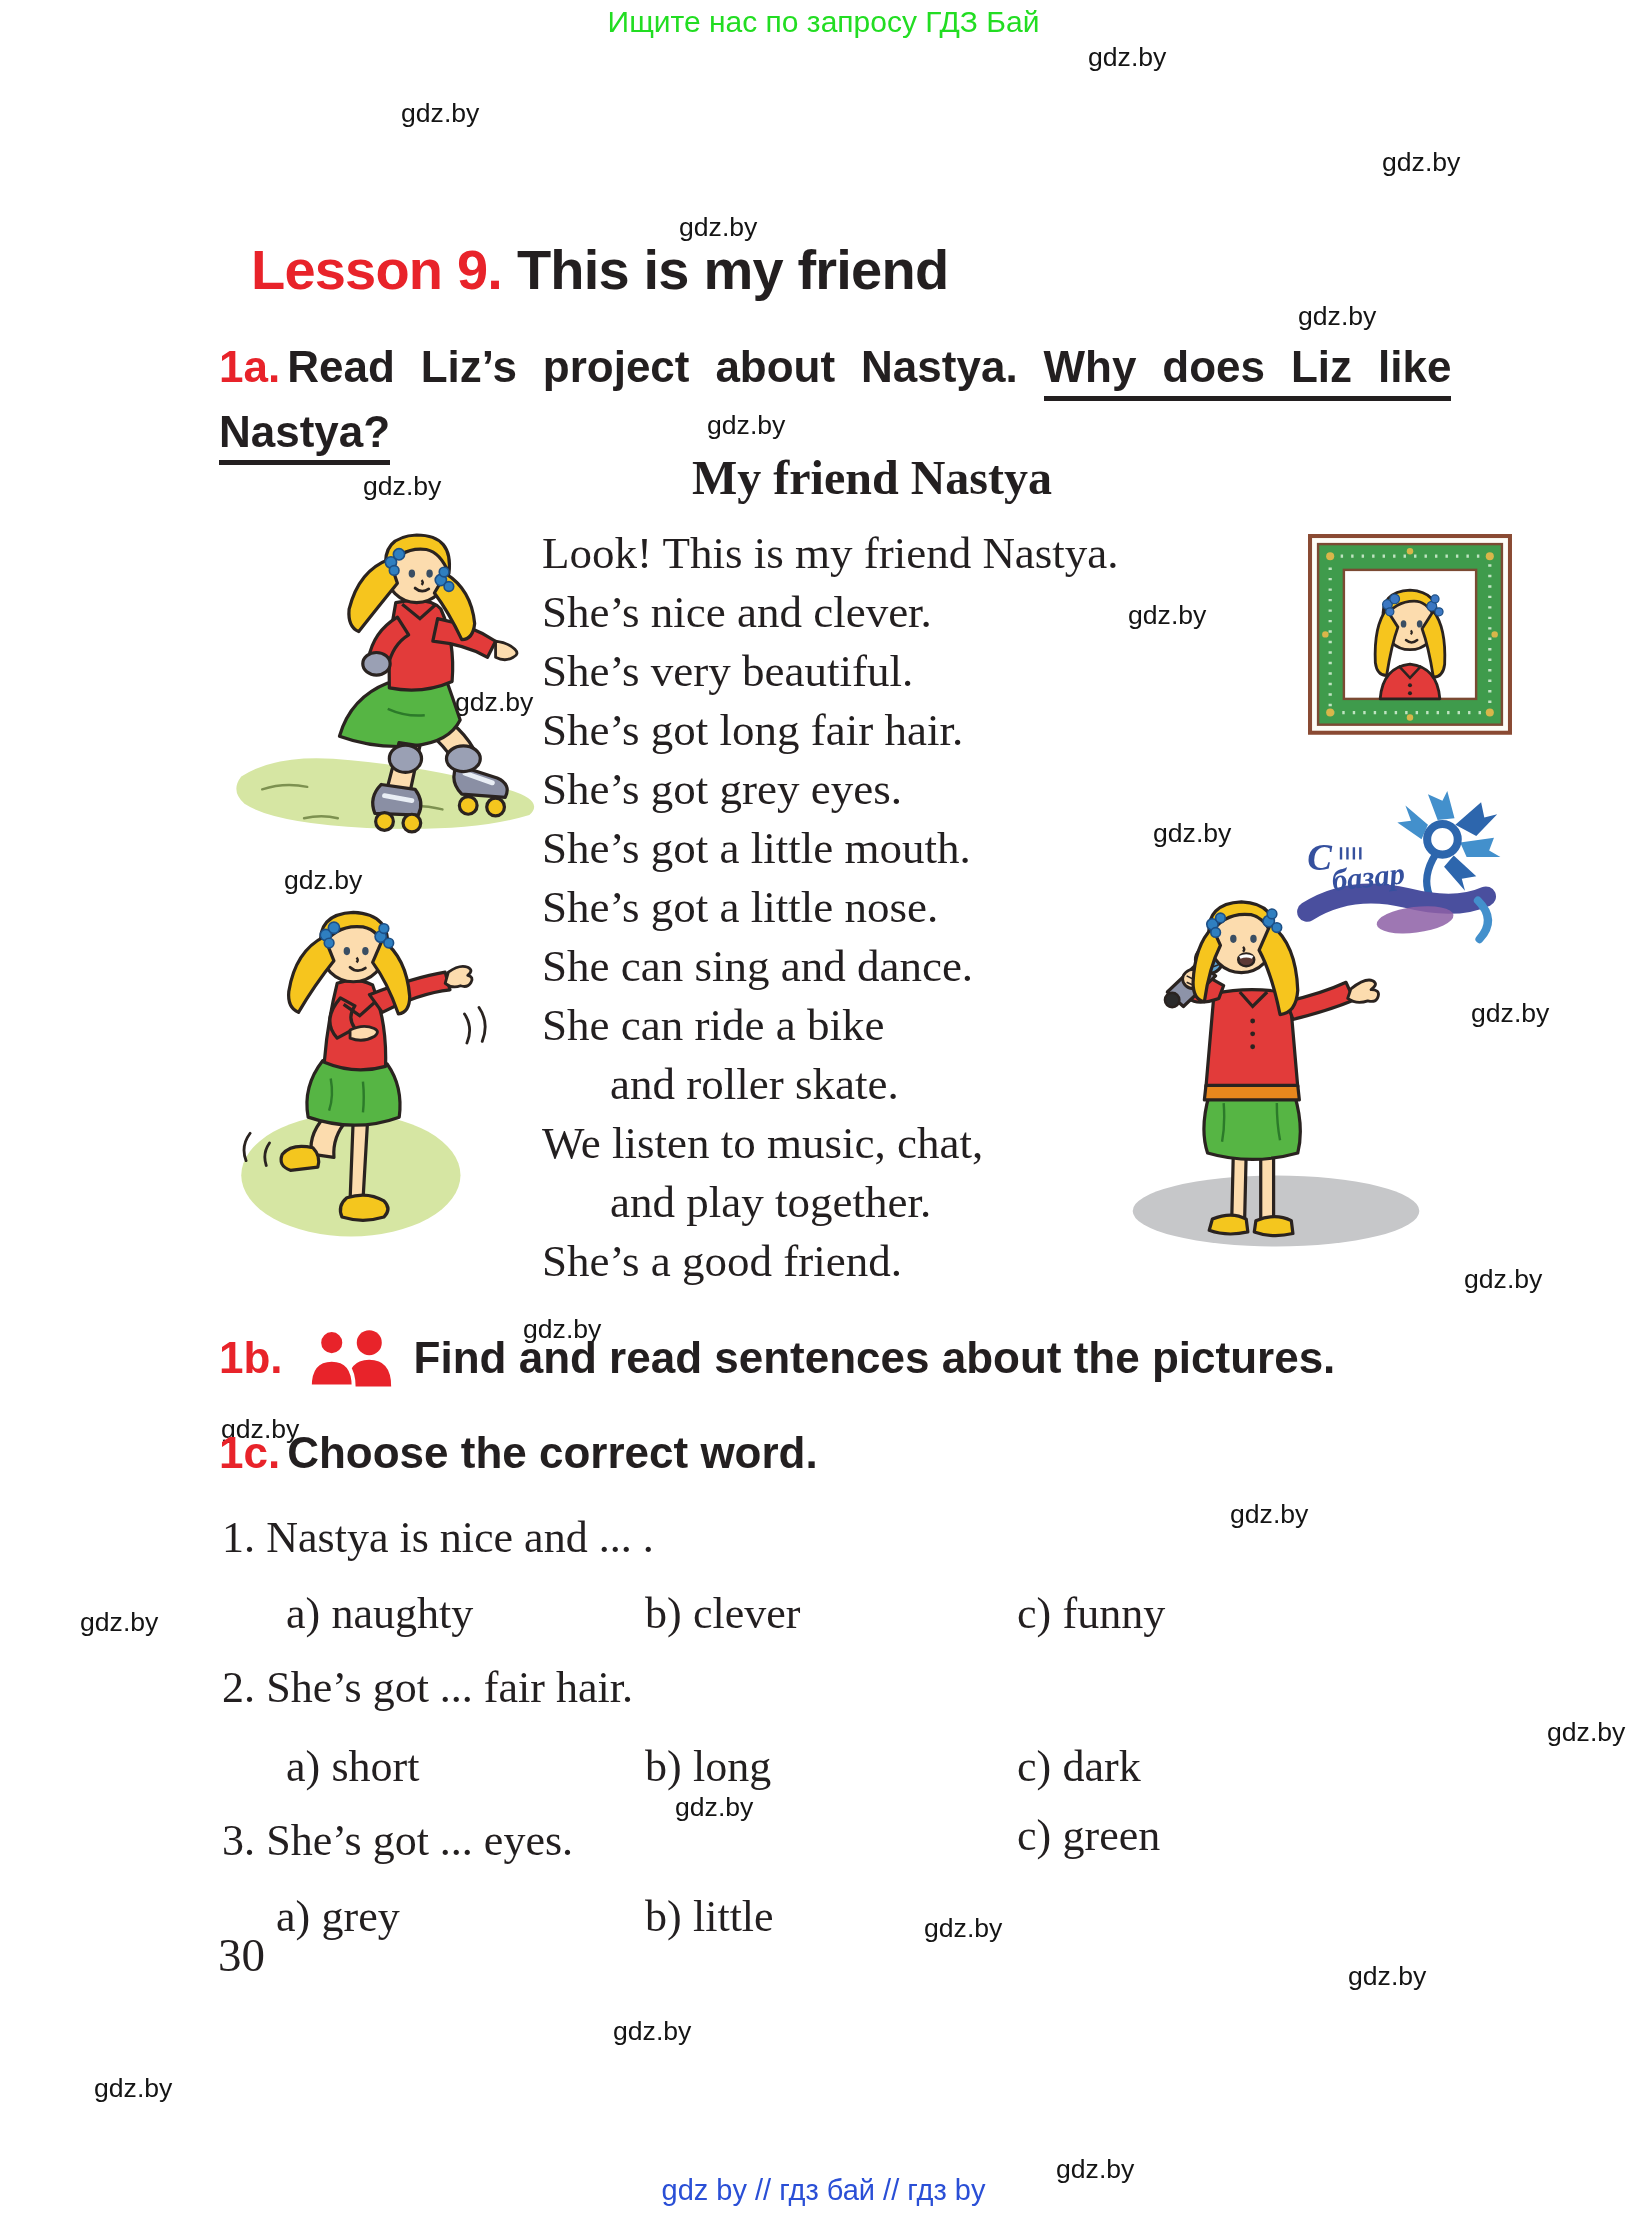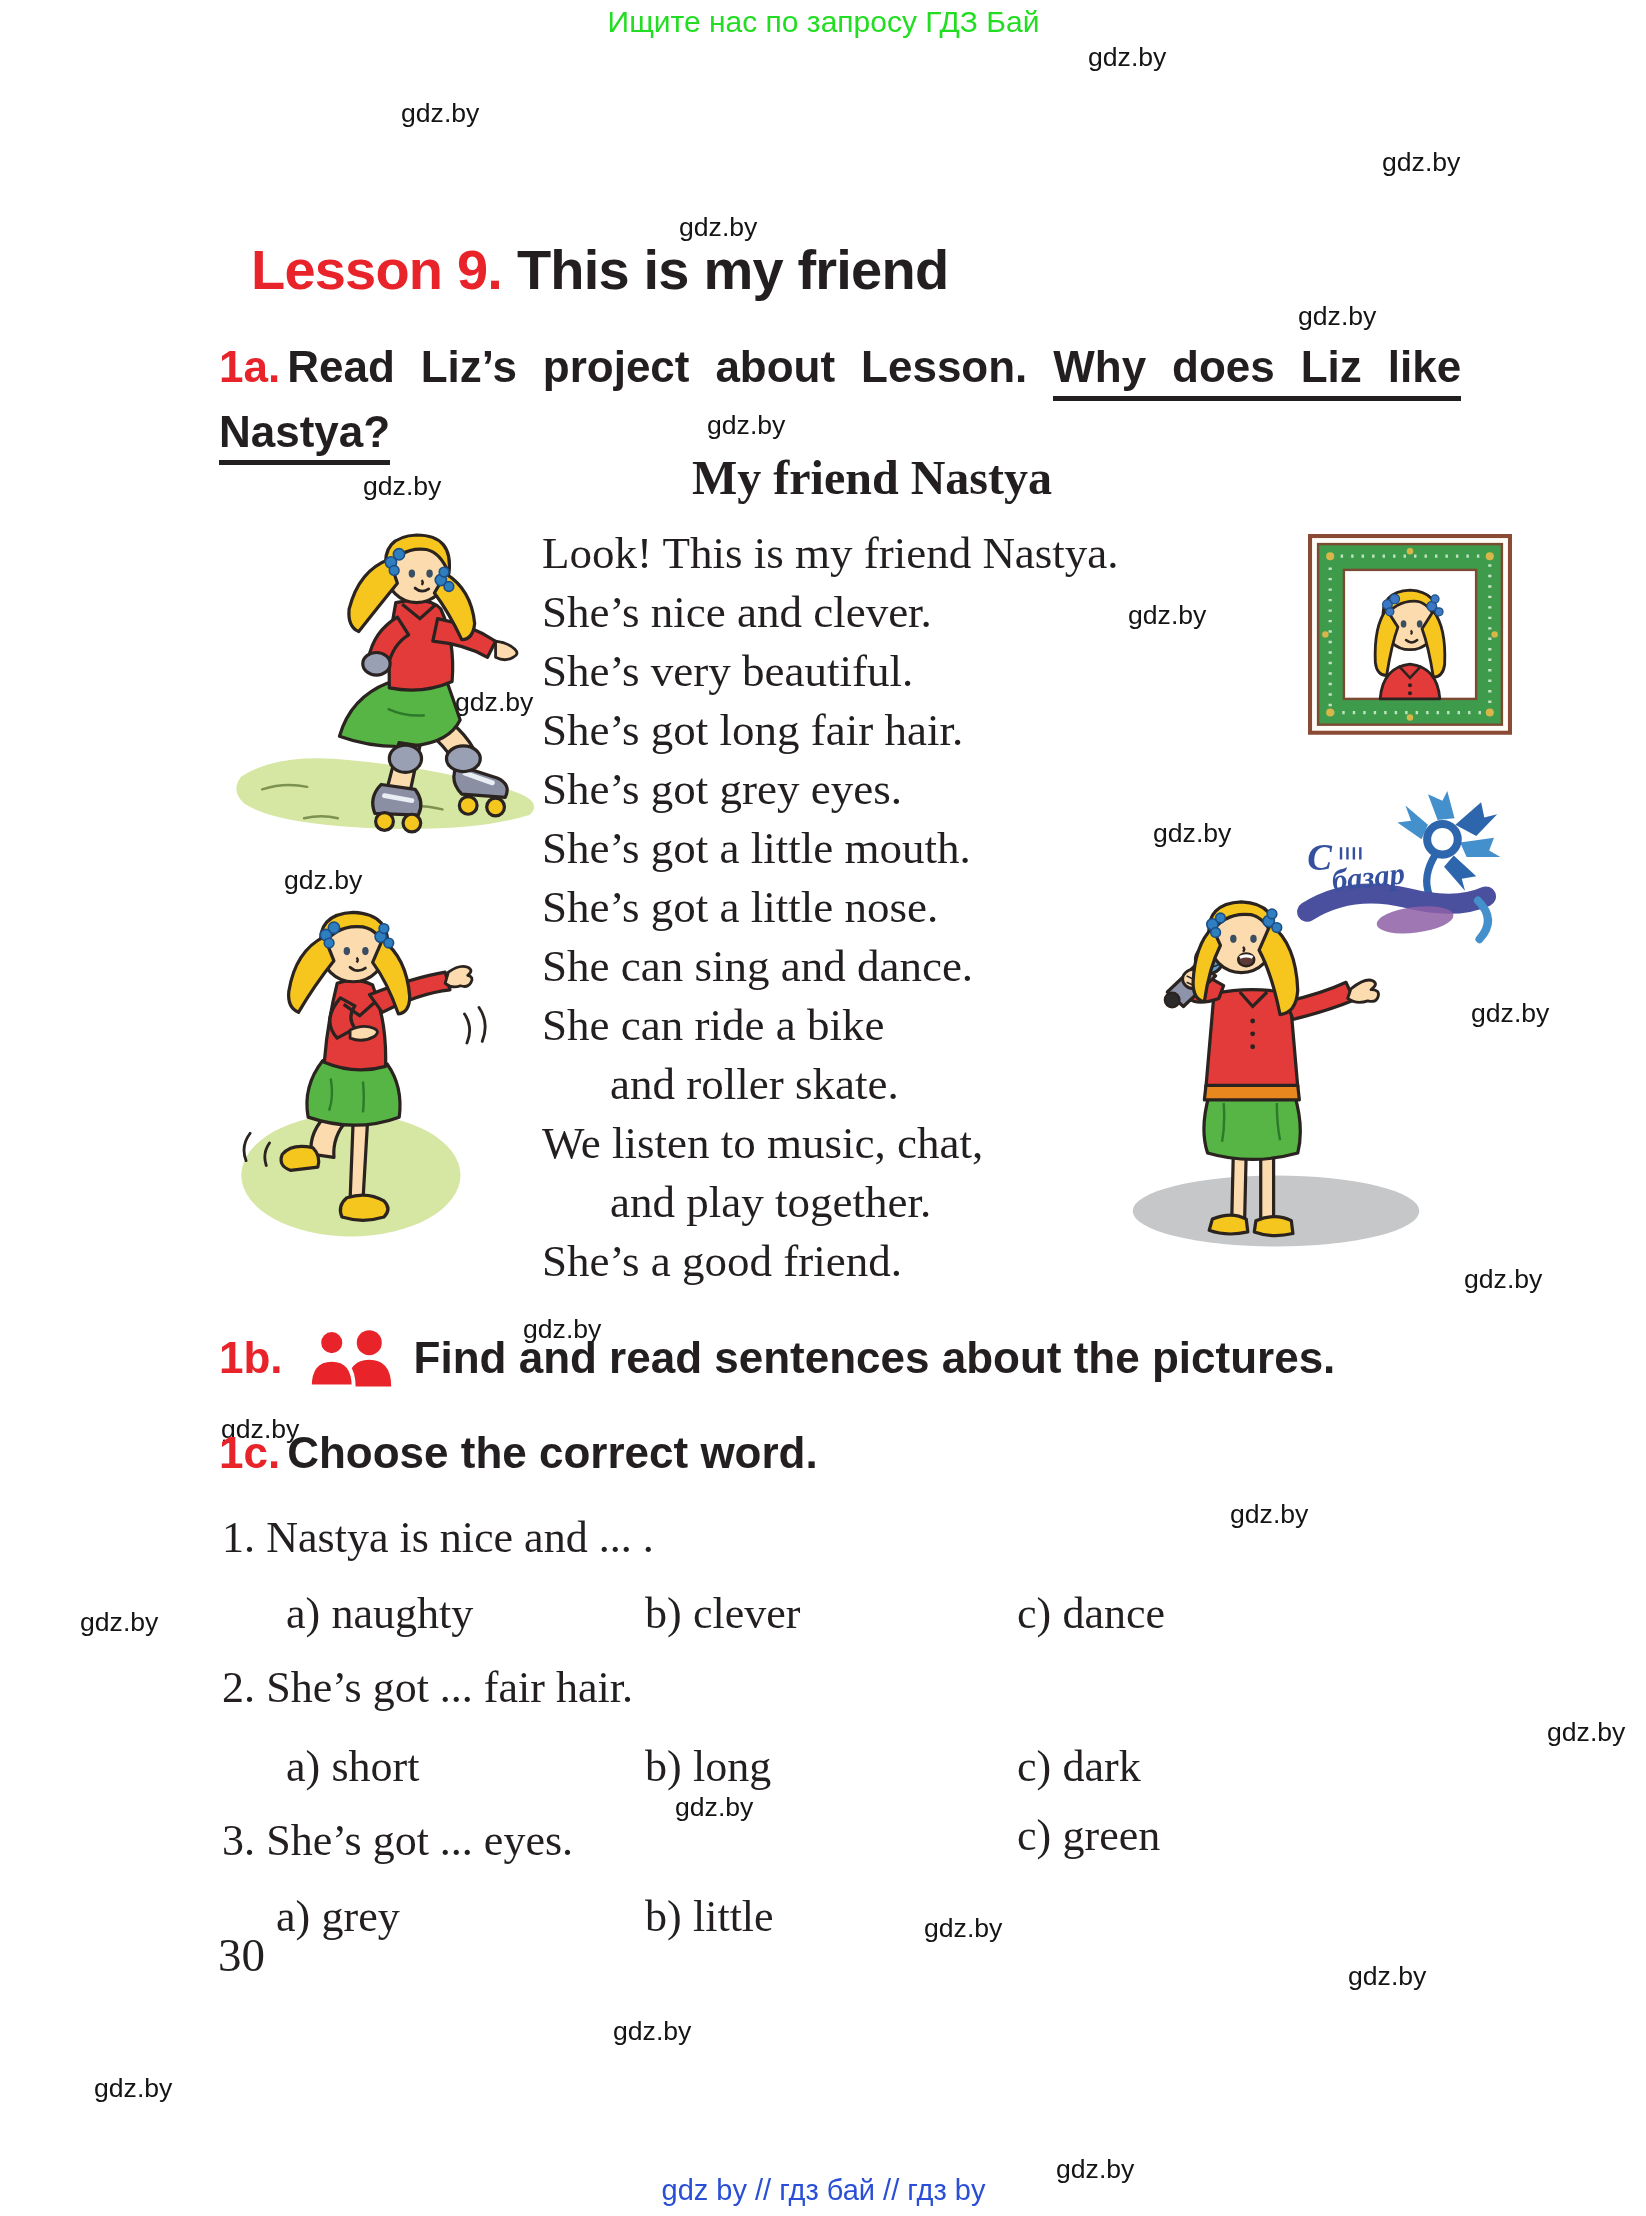--- a/index.html
+++ b/index.html
@@ -72,21 +72,21 @@
   <span class="wm" style="left:675px;top:1792px">gdz.by</span>
   <span class="wm" style="left:924px;top:1913px">gdz.by</span>
   <span class="wm" style="left:1348px;top:1961px">gdz.by</span>
   <span class="wm" style="left:613px;top:2016px">gdz.by</span>
   <span class="wm" style="left:94px;top:2073px">gdz.by</span>
   <span class="wm" style="left:1056px;top:2154px">gdz.by</span>
 
   <div class="title"><span class="red">Lesson 9.</span> <span>This is my friend</span></div>
 
   <div class="task-1a">
-    <div class="l1"><span class="num">1a.</span><span>Read Liz’s project about Lesson.</span> <span class="u">Why does Liz like</span></div>
+    <div class="l1"><span class="num">1a.</span><span>Read Liz’s project about Nastya.</span> <span class="u">Why does Liz like</span></div>
     <div class="l2"><span class="u">Nastya?</span></div>
   </div>
 
   <div class="proj-title">My friend Nastya</div>
 
   <div class="proj">
     <div>Look! This is my friend Nastya.</div>
     <div>She’s nice and clever.</div>
     <div>She’s very beautiful.</div>
     <div>She’s got long fair hair.</div>
@@ -290,21 +290,21 @@
 
   <div class="t1c">
     <span class="num">1c.</span><span>Choose the correct word.</span>
   </div>
 
   <div class="q" style="top:1512px">
     <span class="qn">1.</span><span>Nastya is nice and ... .</span>
   </div>
   <span class="opt" style="left:286px;top:1572px"><span class="ol">a)</span><span>naughty</span></span>
   <span class="opt" style="left:645px;top:1572px"><span class="ol">b)</span><span>clever</span></span>
-  <span class="opt" style="left:1017px;top:1572px"><span class="ol">c)</span><span>dance</span></span>
+  <span class="opt" style="left:1017px;top:1572px"><span class="ol">c)</span><span>funny</span></span>
 
   <div class="q" style="top:1662px">
     <span class="qn">2.</span><span>She’s got ... fair hair.</span>
   </div>
   <span class="opt" style="left:286px;top:1725px"><span class="ol">a)</span><span>short</span></span>
   <span class="opt" style="left:645px;top:1725px"><span class="ol">b)</span><span>long</span></span>
   <span class="opt" style="left:1017px;top:1725px"><span class="ol">c)</span><span>dark</span></span>
 
   <div class="q" style="top:1815px">
     <span class="qn">3.</span><span>She’s got ... eyes.</span>

